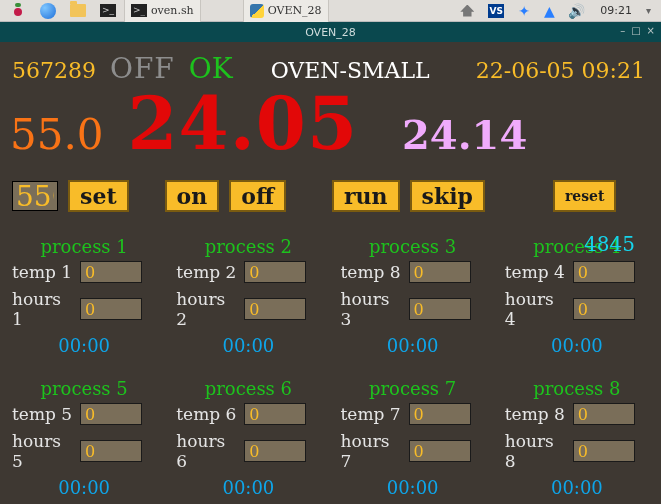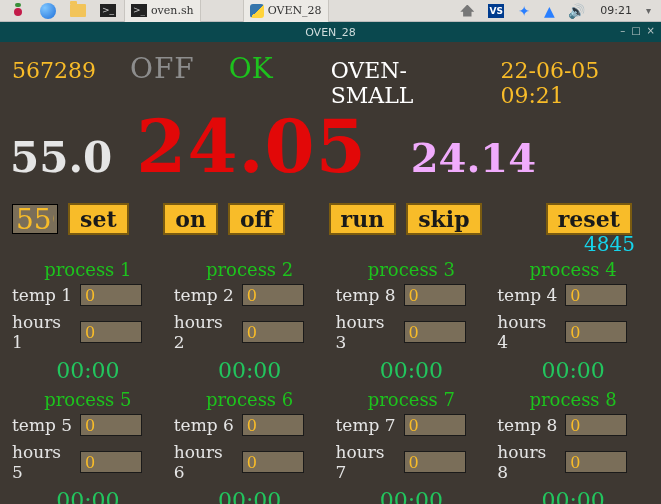--- a/index.html
+++ b/index.html
@@ -115,35 +115,35 @@
   .app {
     background: #3e3832;
     height: calc(504px - 22px - 20px);
     padding: 6px 10px 6px 10px;
     font-family: "DejaVu Serif", Georgia, serif;
     position: relative;
   }
   .row-status {
     display: flex;
     align-items: baseline;
-    gap: 34px;
+    gap: 14px;
     padding: 4px 0 0 2px;
   }
   .id-num { color: #f8bc29; font-size: 22px; }
   .off-label { color: #8d8d8d; font-size: 28px; letter-spacing:1px;}
   .ok-label { color: #1dc21d; font-size: 28px; }
   .oven-name { color: #fff; font-size: 22px; margin-left: 24px; }
   .dt { color: #f8bc29; font-size: 22px; margin-left: auto; padding-right:6px;}
   .row-temps {
     display: flex;
     align-items: baseline;
     gap: 14px;
     margin-top: -4px;
   }
-  .sp { color: #e5e5e5; font-size: 42px; font-weight: bold; }
+  .sp { color: #f97316; font-size: 42px; font-weight: normal; }
   .pv { color: #e20808; font-size: 72px; font-weight: bold; letter-spacing:1px; margin-left: 10px;}
   .sv { color: #f0abfc; font-size: 40px; font-weight: bold; margin-left: 30px; padding-top:12px;}
   .row-buttons {
     display: flex;
     align-items: center;
     gap: 10px;
     margin-top: 14px;
     padding-left: 2px;
   }
   .sp-input {
@@ -178,20 +178,21 @@
     font-weight: normal;
   }
   
   .grid {
     display: grid;
     grid-template-columns: repeat(4, 1fr);
     column-gap: 6px;
     row-gap: 0px;
     margin-top: 24px;
     padding: 0 0px;
+    gap: 16px;
   }
   .proc {
     padding: 0 2px;
   }
   .proc-title {
     color: #1dc21d;
     font-size: 18px;
     text-align: center;
     margin-bottom: 4px;
   }
@@ -209,22 +210,22 @@
   .field-input {
     width: 62px; height: 22px;
     background: #7a6e59;
     border: 1px solid #1a1a1a;
     color: #f8bc29;
     font-size: 16px;
     font-family: inherit;
     padding: 0 4px;
   }
   .timer {
-    color: #22c55e;
-    font-size: 22px;
+    color: #0ea5e9;
+    font-size: 18px;
     text-align: center;
     margin: 3px 0 6px 0;
   }
 </style>
 </head>
 <body>
 
 <div class="taskbar">
   <span class="tb-item">
       <span class="raspberry"></span>
@@ -298,21 +299,21 @@
   <div class="row-buttons">
     <input class="sp-input" value="550" style="">
     <button class="btn">set</button>
     <span class="gap-sm"></span>
     <button class="btn">on</button>
     <button class="btn">off</button>
     <span class="gap-md"></span>
     <button class="btn">run</button>
     <button class="btn">skip</button>
     <span class="gap-lg"></span>
-    <button class="btn" style="font-size:22px">reset</button>
+    <button class="btn" style="font-size:14px">reset</button>
     <span style="width:10px"></span>
   </div>
 
   <div class="count">4845</div>
 
   <div class="grid" id="proc-grid">
 
   <div class="proc">
         <div class="proc-title">process 1</div>
         <div class="field-row">

